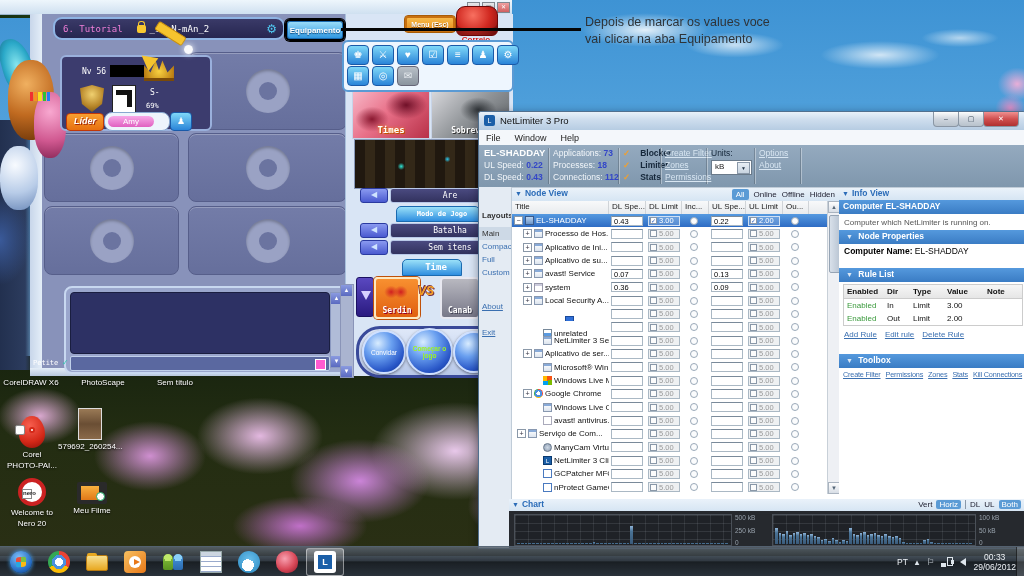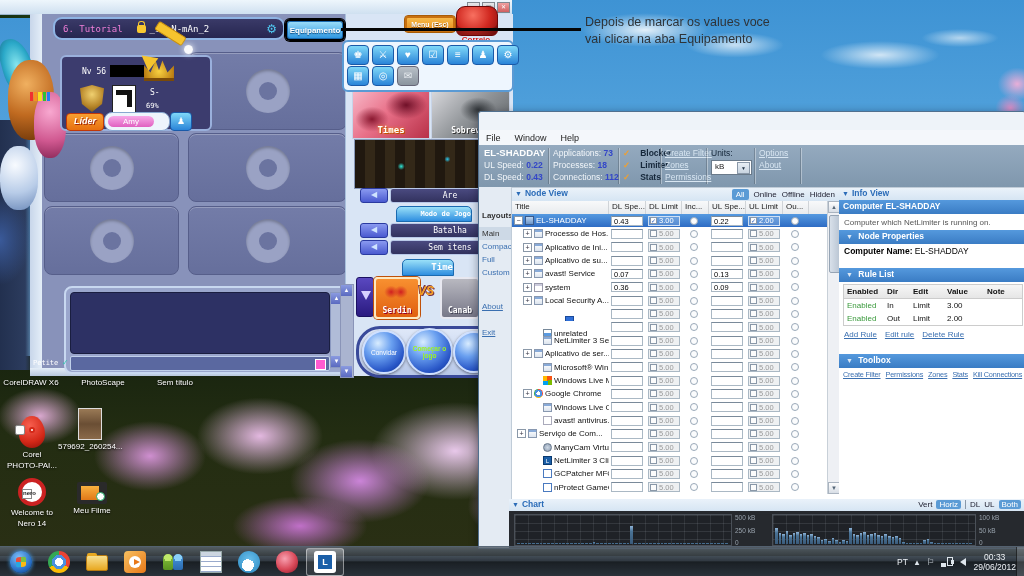--- a/index.html
+++ b/index.html
@@ -105,21 +105,21 @@
     radial-gradient(26px 18px at 60% 40%,#303438,transparent 70%),
     linear-gradient(135deg,#d8d8dc,#909498 50%,#5a5e62);border:1px solid #c8d4e8;}
   .mlab{position:absolute;bottom:3px;width:100%;text-align:center;color:#fff;font:bold 9px "DejaVu Sans Mono",monospace;text-shadow:0 0 3px #f80,1px 1px 0 #a40;}
   .ms .mlab{font-size:8px;text-shadow:1px 1px 0 #333;}
   .stage{position:absolute;left:354px;top:139px;width:154px;height:48px;background:
     radial-gradient(6px 6px at 30% 55%,#2ee8d8,transparent 60%),
     radial-gradient(5px 5px at 60% 40%,#28c8f0,transparent 60%),
     repeating-linear-gradient(90deg,#20180f 0 10px,#332818 10px 20px);border:1px solid #8898b8;}
   .garrow{position:absolute;width:26px;height:13px;background:linear-gradient(#8a9af0,#4a5ad0);border:1px solid #2a3aa0;border-radius:3px;color:#cfe4ff;text-align:center;font-size:8px;line-height:12px;}
   .gfield{position:absolute;height:13px;background:linear-gradient(#4a4a80,#32325e);border:1px solid #b8c8e8;border-radius:3px;color:#fff;font:8px "DejaVu Sans Mono",monospace;text-align:center;line-height:13px;}
-  .gtab{position:absolute;background:linear-gradient(#9ae0f8,#2e8ee0);border:1px solid #1a6ab0;border-radius:5px 5px 0 0;color:#fff;font:bold 7px "DejaVu Sans Mono",monospace;text-align:right;}
+  .gtab{position:absolute;background:linear-gradient(#9ae0f8,#2e8ee0);border:1px solid #1a6ab0;border-radius:5px 5px 0 0;color:#fff;font:bold 7px "DejaVu Sans Mono",monospace;text-align:center;padding-left:8px;}
   .tarrow{position:absolute;left:356px;top:277px;width:16px;height:38px;background:linear-gradient(#5a48c0,#2a1a80);border:1px solid #1a1060;border-radius:3px;}
   .tarrow::after{content:"";position:absolute;left:4px;top:13px;width:0;height:0;border-left:5px solid transparent;border-right:5px solid transparent;border-top:9px solid #d8d0ff;}
   .serdin{position:absolute;left:374px;top:277px;width:42px;height:38px;background:linear-gradient(#f89030,#e06010);border:2px solid #fde8c0;box-shadow:0 0 0 1px #c05008;border-radius:4px;}
   .serdin::before{content:"";position:absolute;left:8px;top:4px;width:24px;height:18px;background:radial-gradient(10px 9px at 30% 50%,#d02020,transparent 70%),radial-gradient(10px 9px at 70% 50%,#d02020,transparent 70%);}
   .teamlab{position:absolute;bottom:2px;width:100%;text-align:center;color:#fff;font:bold 8px "DejaVu Sans Mono",monospace;text-shadow:1px 1px 0 #902;}
   .vs{position:absolute;left:418px;top:284px;color:#f8a020;font:bold italic 12px "Liberation Sans",sans-serif;text-shadow:1px 1px 0 #734,-1px -1px 0 #734;}
   .canab{position:absolute;left:440px;top:277px;width:36px;height:38px;background:linear-gradient(#b8b8c0,#787888);border:2px solid #e8e8f0;border-radius:4px;}
   .canab .teamlab{text-shadow:1px 1px 0 #445;}
   .gcaps{position:absolute;left:356px;top:326px;width:156px;height:46px;background:linear-gradient(#dfe8f8,#b8c8e8);border:3px solid #3a4a9a;border-radius:24px;}
   .orb{position:absolute;border-radius:50%;background:radial-gradient(circle at 35% 28%,#d8ecff,#6aa0f0 35%,#2a58c8 70%,#0a2888);border:2px solid #cfe0ff;box-shadow:0 1px 3px rgba(0,0,10,.5);color:#fff;display:flex;align-items:center;justify-content:center;text-align:center;font-size:6.5px;line-height:7px;}
@@ -295,21 +295,21 @@
       <div class="lab">Corel</div>
       <div class="lab">PHOTO-PAI...</div>
     </div>
     <div class="dico" style="left:58px;top:408px;">
       <div class="di di-img"></div>
       <div class="lab">579692_260254...</div>
     </div>
     <div class="dico" style="left:0px;top:478px;">
       <div class="di di-nero shortcut"></div>
       <div class="lab">Welcome to</div>
-      <div class="lab">Nero 14</div>
+      <div class="lab">Nero 20</div>
     </div>
     <div class="dico" style="left:60px;top:482px;">
       <div class="di di-movie"></div>
       <div class="lab">Meu Filme</div>
     </div>
   </div>
 
   <div class="gw">
     <div class="gw-chrome">
       <div class="wctl">
@@ -447,20 +447,27 @@
     <div class="orb" style="left:453px;top:331px;width:38px;height:38px;"></div>
   </div>
 
   <div class="ann-line"></div>
   <div class="ann-text">
     <div>Depois de marcar os values voce</div>
     <div>vai clicar na aba Equipamento</div>
   </div>
 
   <div class="nl">
+    <div class="nl-tb">
+      <div class="nl-ico">L</div>
+      <div class="nl-title">NetLimiter 3 Pro</div>
+      <div class="aero" style="right:66px;width:24px;">–</div>
+      <div class="aero" style="right:41px;width:24px;">▢</div>
+      <div class="aero close" style="right:6px;width:34px;">✕</div>
+    </div>
     <div class="nl-menu">
         <span class="mi">File</span>
         <span class="mi">Window</span>
         <span class="mi">Help</span>
       </div>
     <div class="nl-head">
       <div class="hb" style="left:5px;">
         <div class="hname">EL-SHADDAY</div>
         <div><span class="hl">UL Speed:</span> <span class="hv">0.22</span></div>
         <div><span class="hl">DL Speed:</span> <span class="hv">0.43</span></div>
@@ -1190,21 +1197,21 @@
       <div class="rp-band-light" style="top:0;"><span class="band-arrow">▼</span><span class="band-title">Info View</span></div>
       <div class="rp-band-blue" style="top:12px;">Computer EL-SHADDAY</div>
       <div class="rp-desc">Computer which NetLimiter is running on.</div>
       <div class="rp-band-blue" style="top:42px;"><span class="band-arrow">▼</span> <span>Node Properties</span></div>
       <div class="rp-name"><b>Computer Name:</b> <span>EL-SHADDAY</span></div>
       <div class="rp-band-blue" style="top:80px;"><span class="band-arrow">▼</span> <span>Rule List</span></div>
       <div class="rtable">
         <div class="rthead" id="rule-cols">
             <span class="rc">Enabled</span>
             <span class="rc">Dir</span>
-            <span class="rc">Edit</span>
+            <span class="rc">Type</span>
             <span class="rc">Value</span>
             <span class="rc">Note</span>
           </div>
         <div id="rule-rows">
             <div class="rrow">
               <span class="rc g">Enabled</span>
               <span class="rc">In</span>
               <span class="rc">Limit</span>
               <span class="rc">3.00</span>
               <span class="rc"></span>

